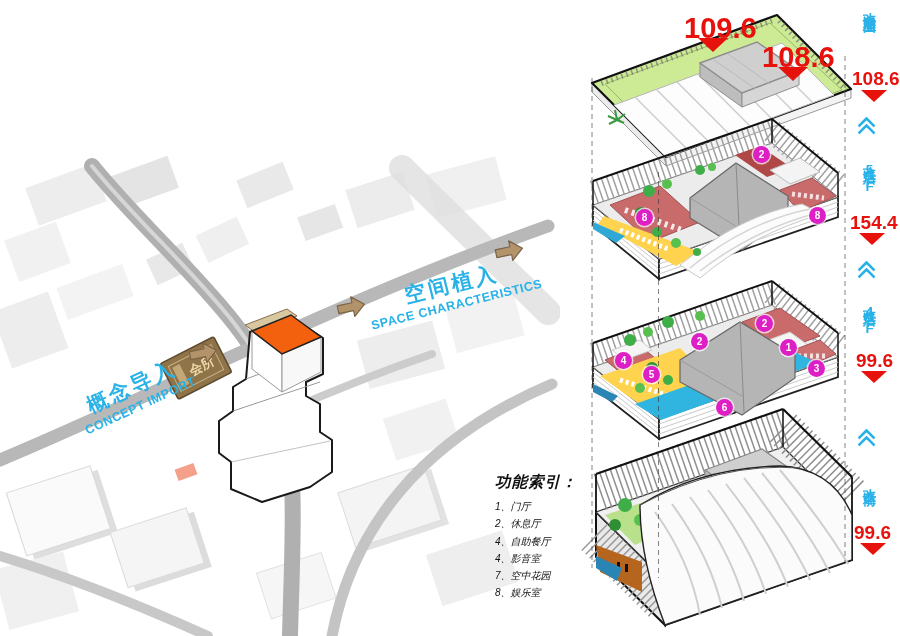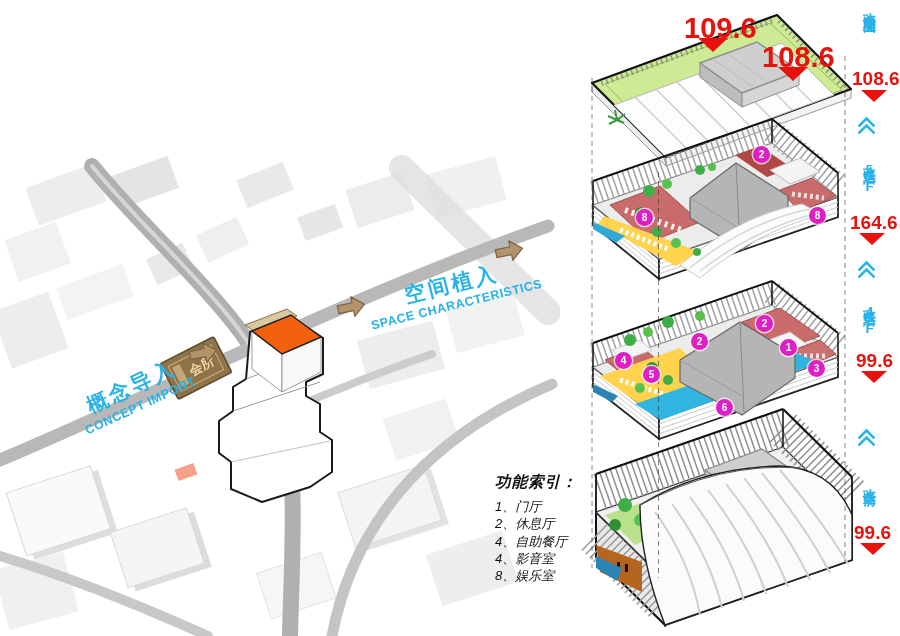--- a/index.html
+++ b/index.html
@@ -6,21 +6,21 @@
   #canvas{position:relative;width:900px;height:636px;background:#fff;overflow:hidden;
           font-family:"Liberation Sans", sans-serif;}
   svg{position:absolute;display:block;}
   
   .maplabel{position:absolute;color:#29b2e8;text-align:center;line-height:1.15;}
   .maplabel .zh{font-size:21px;font-weight:bold;letter-spacing:3px;}
   .maplabel .en{font-size:12.5px;font-weight:bold;letter-spacing:.5px;margin-top:2px;}
   
   .legend{position:absolute;left:495px;top:472px;width:160px;color:#111;font-style:italic;}
   .legend .title{font-size:15.5px;font-weight:bold;margin-bottom:5px;letter-spacing:1px;}
-  .legend .item{font-size:13px;line-height:17.3px;}
+  .legend .item{font-size:10px;line-height:17.3px;}
   
   .elev{position:absolute;color:#e8120c;font-weight:bold;font-size:29px;letter-spacing:0;}
   .elev.small{font-size:19px;}
   .tri{position:absolute;width:0;height:0;border-left:15px solid transparent;
        border-right:15px solid transparent;border-top:14px solid #e8120c;}
   .tri.small{border-left-width:13px;border-right-width:13px;border-top-width:12px;}
   
   .vlabel{position:absolute;color:#29b2e8;font-weight:bold;font-size:13.5px;
           writing-mode:vertical-rl;text-orientation:upright;letter-spacing:2px;}
   
@@ -384,21 +384,21 @@
   <div class="vlabel" style="left:860px;top:2px;height:74px">改造后屋面</div>
   <div class="elev small" style="left:852px;top:68px">108.6</div>
   <div class="tri small" style="left:861px;top:90px"></div>
 
   <div class="chev" style="left:858px;top:118px">
       <i class="c1"></i>
       <i class="c2"></i>
     </div>
 
   <div class="vlabel" style="left:860px;top:156px;height:62px">改造后5F</div>
-  <div class="elev small" style="left:850px;top:212px">164.6</div>
+  <div class="elev small" style="left:850px;top:212px">154.4</div>
   <div class="tri small" style="left:859px;top:233px"></div>
 
   <div class="chev" style="left:858px;top:262px">
       <i class="c1"></i>
       <i class="c2"></i>
     </div>
 
   <div class="vlabel" style="left:860px;top:298px;height:62px">改造后4F</div>
   <div class="elev small" style="left:856px;top:350px">99.6</div>
   <div class="tri small" style="left:861px;top:371px"></div>
@@ -411,16 +411,17 @@
   <div class="vlabel" style="left:860px;top:478px;height:50px">改造前</div>
   <div class="elev small" style="left:854px;top:522px">99.6</div>
   <div class="tri small" style="left:860px;top:543px"></div>
 
   <div class="legend">
     <div class="title">功能索引：</div>
     <div class="item">1、门厅</div>
     <div class="item">2、休息厅</div>
     <div class="item">4、自助餐厅</div>
     <div class="item">4、影音室</div>
+    <div class="item">7、空中花园</div>
     <div class="item">8、娱乐室</div>
   </div>
 
 </div>
 
 </body></html>

